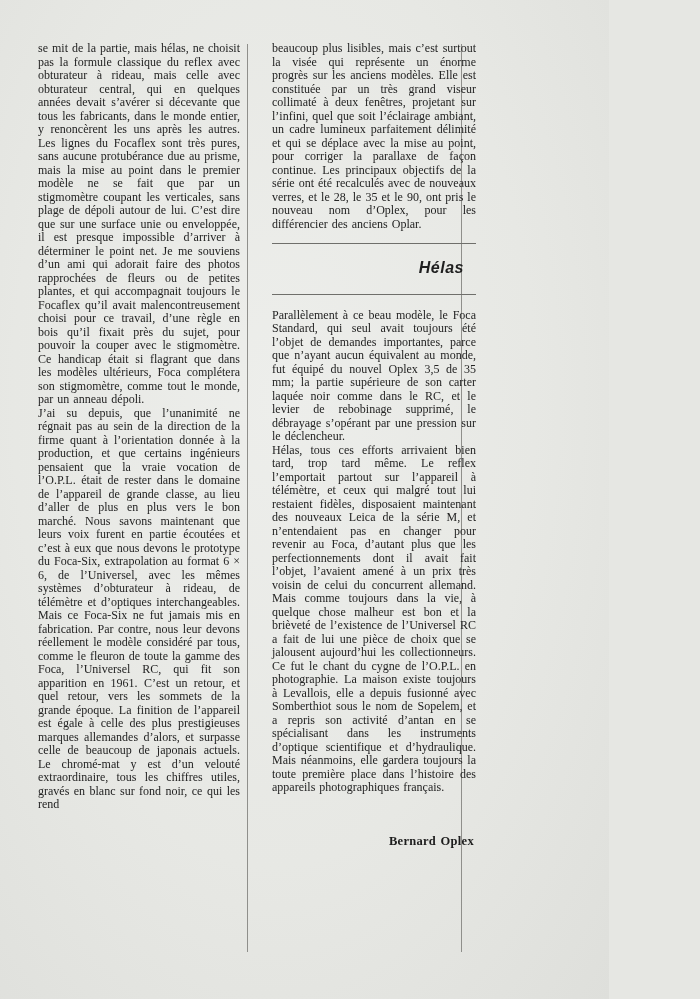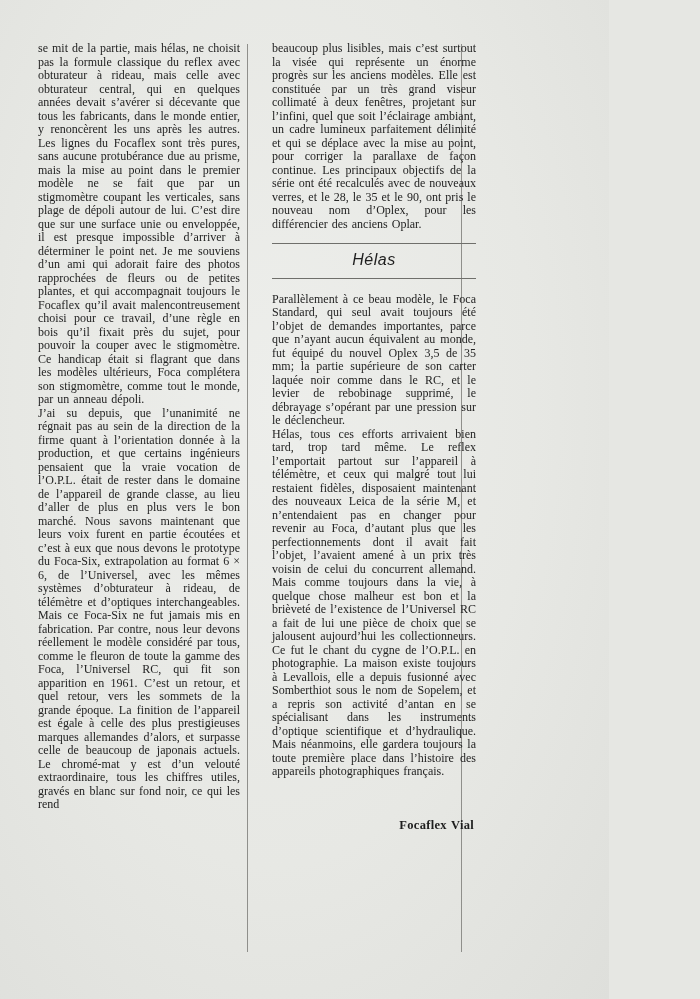--- a/index.html
+++ b/index.html
@@ -21,24 +21,24 @@
   .vrule-mid{left:247px;}
   .vrule-right{left:461px;}
   .heading-box{
     margin:12px 0 14px 0;
     border-top:1.5px solid #6f6f6b;
     border-bottom:1.5px solid #6f6f6b;
     padding:5px 0 7px 0;
     text-align:center;
   }
   .heading-box h2{
-    margin:4px;
+    margin:12px;
     font-family:"Liberation Sans","DejaVu Sans",sans-serif;
-    font-style:italic;font-weight:normal;
-    font-size:16px;letter-spacing:.5px;color:#1f1f1f;
+    font-style:italic;font-weight:bold;
+    font-size:16px;letter-spacing:.5px;color:#1f1f1f;text-align:right;
   }
   .signature{
     margin-top:40px;padding-right:2px;
     text-align:right;font-weight:bold;
     font-size:12.5px;letter-spacing:.3px;color:#1d1d1d;
   }
   .page-number{
     position:absolute;left:642px;top:963px;
     font-family:Liberation Mono, monospace;
     font-style:italic;font-size:13px;letter-spacing:2px;color:#2c2c2c;
@@ -57,18 +57,18 @@
   <div class="vrule vrule-mid"></div>
   <div class="vrule vrule-right"></div>
 
   <div class="col col-right" lang="fr">
     <p>beaucoup plus lisibles, mais c’est surtout la visée qui représente un énorme progrès sur les anciens modèles. Elle est constituée par un très grand viseur collimaté à deux fenêtres, projetant sur l’infini, quel que soit l’éclairage ambiant, un cadre lumineux parfaitement délimité et qui se déplace avec la mise au point, pour corriger la parallaxe de façon continue. Les principaux objectifs de la série ont été recalculés avec de nouveaux verres, et le 28, le 35 et le 90, ont pris le nouveau nom d’Oplex, pour les différencier des anciens Oplar.</p>
     <div class="heading-box">
       <h2>Hélas</h2>
     </div>
     <p>Parallèlement à ce beau modèle, le Foca Standard, qui seul avait toujours été l’objet de demandes importantes, parce que n’ayant aucun équivalent au monde, fut équipé du nouvel Oplex 3,5 de 35 mm; la partie supérieure de son carter laquée noir comme dans le RC, et le levier de rebobinage supprimé, le débrayage s’opérant par une pression sur le déclencheur.</p>
     <p>Hélas, tous ces efforts arrivaient bien tard, trop tard même. Le reflex l’emportait partout sur l’appareil à télémètre, et ceux qui malgré tout lui restaient fidèles, disposaient maintenant des nouveaux Leica de la série M, et n’entendaient pas en changer pour revenir au Foca, d’autant plus que les perfectionnements dont il avait fait l’objet, l’avaient amené à un prix très voisin de celui du concurrent allemand. Mais comme toujours dans la vie, à quelque chose malheur est bon et la brièveté de l’existence de l’Universel RC a fait de lui une pièce de choix que se jalousent aujourd’hui les collectionneurs. Ce fut le chant du cygne de l’O.P.L. en photographie. La maison existe toujours à Levallois, elle a depuis fusionné avec Somberthiot sous le nom de Sopelem, et a repris son activité d’antan en se spécialisant dans les instruments d’optique scientifique et d’hydraulique. Mais néanmoins, elle gardera toujours la toute première place dans l’histoire des appareils photographiques français.</p>
-    <div class="signature">Focaflex Vial</div>
+    <div class="signature">Bernard Oplex</div>
   </div>
 
   <div class="page-number">77</div>
 
 </div>
 
 </body></html>

